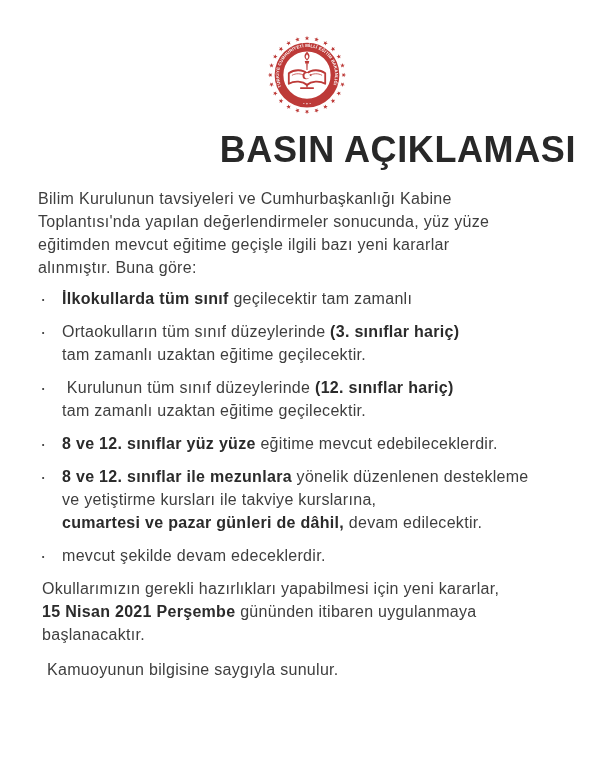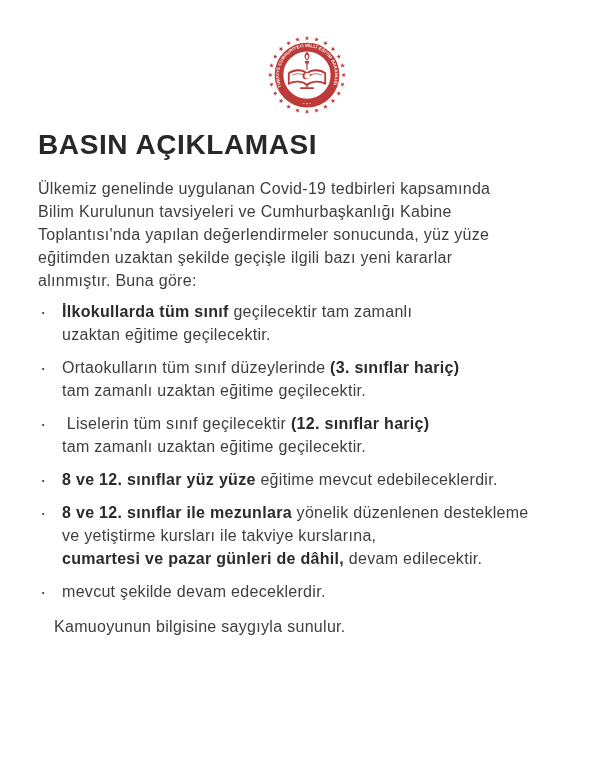--- a/index.html
+++ b/index.html
@@ -4,33 +4,33 @@
 <style>
   :root{
     --red:#bd3a38; --body:#3e3e3e; --strong:#2b2b2b; --title:#282828;
     --dot:#4a4a4a; --bg:#ffffff;
   }
   html,body{margin:0;padding:0;overflow:hidden;background:var(--bg);}
   body{width:600px;height:775px;font-family:"Liberation Sans",sans-serif;}
   .page{width:600px;height:775px;box-sizing:border-box;padding:33px 24px 0 38px;background:var(--bg);}
   .logo-wrap{text-align:center;height:86px;}
   svg text{font-family:"Liberation Sans",sans-serif;}
-  .title{margin:10px 0 0 0;text-align:left;font-size:28px;font-weight:700;
+  .title{margin:10px 0 0 0;text-align:right;font-size:36px;font-weight:700;
          letter-spacing:.6px;color:var(--title);}
   .rich .line{white-space:pre;font-size:16px;line-height:23px;letter-spacing:.3px;color:var(--body);}
   .b{font-weight:700;color:var(--strong);}
   .intro{margin-top:16px;}
   .bullets{margin-top:8px;}
   .bullet-item{display:flex;margin-bottom:10px;}
   .bullet-item:nth-child(5){margin-top:8px;}
   .bullet-item:nth-child(6){margin-top:6px;}
   .dot{flex:0 0 24px;width:24px;box-sizing:border-box;padding-left:2px;
        color:var(--dot);font-size:19px;line-height:23px;}
   .closing{margin-top:6px;margin-left:4px;}
-  .signoff{margin-top:12px;margin-left:16px;}
+  .signoff{margin-top:12px;margin-left:9px;}
 </style>
 </head>
 <body>
 
 <div class="page">
 
   <div class="logo-wrap">
     <svg viewBox="0 0 120 120" width="84" height="84" aria-hidden="true">
       <g id="outerStars">
           <path d="M116.00,60.00L113.67,60.85L113.58,63.33L112.05,61.38L109.67,62.06L111.05,60.00L109.67,57.94L112.05,58.62L113.58,56.67L113.67,59.15Z" fill="var(--red)"></path>
@@ -77,46 +77,44 @@
         <circle cx="58.6" cy="61" r="5" fill="var(--red)"></circle>
         <circle cx="60.4" cy="61" r="4" fill="#ffffff"></circle>
       <path d="M65.74,58.17L65.86,59.67L67.30,60.09L65.91,60.66L65.95,62.16L64.98,61.02L63.57,61.52L64.35,60.24L63.44,59.06L64.90,59.41Z" fill="var(--red)"></path>
         </g>
     </svg>
   </div>
 
   <h1 class="title">BASIN AÇIKLAMASI</h1>
 
   <div class="intro rich">
-      <div class="line"><span>Ülkemiz genelinde uygulanan Covid-19 tedbirleri kapsamında</span></div>
       <div class="line"><span>Bilim Kurulunun tavsiyeleri ve Cumhurbaşkanlığı Kabine</span></div>
       <div class="line"><span>Toplantısı'nda yapılan değerlendirmeler sonucunda, yüz yüze</span></div>
-      <div class="line"><span>eğitimden uzaktan şekilde geçişle ilgili bazı yeni kararlar</span></div>
+      <div class="line"><span>eğitimden mevcut eğitime geçişle ilgili bazı yeni kararlar</span></div>
       <div class="line"><span>alınmıştır. Buna göre:</span></div>
     </div>
 
   <div class="bullets">
       <div class="bullet-item">
         <span class="dot">·</span>
         <div class="bullet-body rich">
           <div class="line"><span class="b">İlkokullarda tüm sınıf</span><span> geçilecektir tam zamanlı</span></div>
-          <div class="line"><span>uzaktan eğitime geçilecektir.</span></div>
         </div>
       </div>
       <div class="bullet-item">
         <span class="dot">·</span>
         <div class="bullet-body rich">
           <div class="line"><span>Ortaokulların tüm sınıf düzeylerinde </span><span class="b">(3. sınıflar hariç)</span></div>
           <div class="line"><span>tam zamanlı uzaktan eğitime geçilecektir.</span></div>
         </div>
       </div>
       <div class="bullet-item">
         <span class="dot">·</span>
         <div class="bullet-body rich">
-          <div class="line"><span> Liselerin tüm sınıf geçilecektir </span><span class="b">(12. sınıflar hariç)</span></div>
+          <div class="line"><span> Kurulunun tüm sınıf düzeylerinde </span><span class="b">(12. sınıflar hariç)</span></div>
           <div class="line"><span>tam zamanlı uzaktan eğitime geçilecektir.</span></div>
         </div>
       </div>
       <div class="bullet-item">
         <span class="dot">·</span>
         <div class="bullet-body rich">
           <div class="line"><span class="b">8 ve 12. sınıflar yüz yüze</span><span> eğitime mevcut edebileceklerdir.</span></div>
         </div>
       </div>
       <div class="bullet-item">
@@ -128,18 +126,23 @@
         </div>
       </div>
       <div class="bullet-item">
         <span class="dot">·</span>
         <div class="bullet-body rich">
           <div class="line"><span>mevcut şekilde devam edeceklerdir.</span></div>
         </div>
       </div>
     </div>
 
+  <div class="closing rich">
+      <div class="line"><span>Okullarımızın gerekli hazırlıkları yapabilmesi için yeni kararlar,</span></div>
+      <div class="line"><span class="b">15 Nisan 2021 Perşembe</span><span> gününden itibaren uygulanmaya</span></div>
+      <div class="line"><span>başlanacaktır.</span></div>
+    </div>
 
   <div class="signoff rich">
       <div class="line"><span>Kamuoyunun bilgisine saygıyla sunulur.</span></div>
     </div>
 
 </div>
 
 </body></html>

